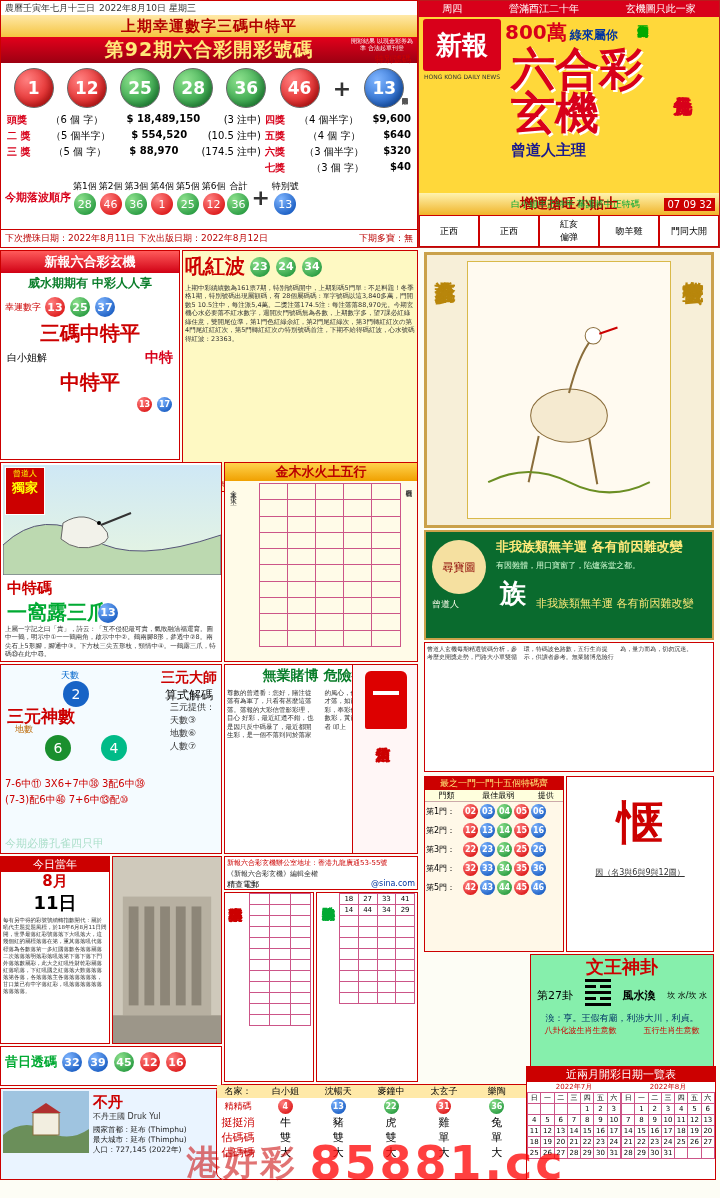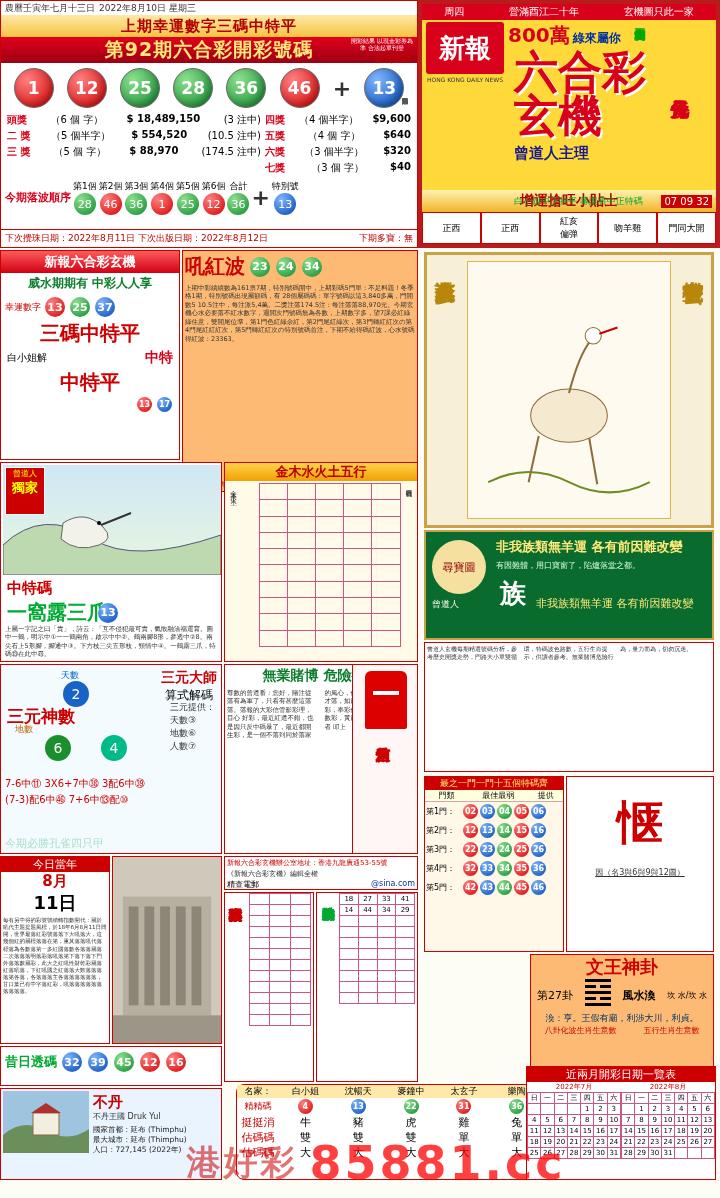--- a/index.html
+++ b/index.html
@@ -23,21 +23,21 @@
   .bl-blue{background:radial-gradient(circle at 32% 28%,#7fb5ff,#0047b3);}
   .bl-green{background:radial-gradient(circle at 32% 28%,#8ce08c,#0f8a2e);}
   .plus{font-size:22px;font-weight:bold;color:#333;}
   .prize-tbl{display:flex;font-size:10px;padding:2px 4px;}
   .prize-col{flex:1;}
   .prize-col div{display:flex;justify-content:space-between;padding:1px 2px;}
   .seq{display:flex;align-items:center;gap:2px;padding:2px 4px;font-size:9px;}
   .seq .sb{width:22px;height:22px;border-radius:50%;font-size:11px;color:#fff;display:flex;align-items:center;justify-content:center;}
   .footbar{display:flex;justify-content:space-between;font-size:9px;border-top:1px solid #c00;padding:2px 4px;color:#b00;}
   
-  #masthead{left:418px;top:0;width:302px;height:248px;background:#ffd83a;border:4px solid #b91c1c;overflow:hidden;}
+  #masthead{left:418px;top:0;width:302px;height:248px;background:#ffd83a;border:1px solid #b91c1c;overflow:hidden;}
   .mh-top{height:16px;background:#d8001a;color:#fff;font-size:10px;display:flex;justify-content:space-around;align-items:center;}
   .mh-logo{position:absolute;left:4px;top:18px;width:78px;height:52px;background:#d8001a;color:#fff;font-size:26px;font-weight:bold;display:flex;align-items:center;justify-content:center;border-radius:3px;}
   .mh-en{position:absolute;left:4px;top:72px;width:78px;font-size:6px;color:#333;text-align:center;}
   .mh-big{position:absolute;left:86px;top:18px;font-size:9px;color:#c00;}
   .mh-title{position:absolute;left:92px;top:46px;font-size:44px;font-weight:bold;color:#d8001a;line-height:44px;text-shadow:2px 2px 0 #fff;}
   .mh-sub{position:absolute;left:92px;top:140px;font-size:15px;color:#1a1a8f;font-weight:bold;}
   .mh-price{position:absolute;right:2px;top:16px;width:66px;height:130px;background:#ffd83a;color:#d8001a;font-size:19px;font-weight:bold;}
   .mh-strip{position:absolute;left:0;bottom:32px;width:100%;height:22px;background:linear-gradient(#fff3b0,#f0b429);display:flex;align-items:center;justify-content:center;color:#b30000;font-weight:bold;font-size:14px;}
   .mh-boxes{position:absolute;left:0;bottom:0;width:100%;height:32px;display:flex;font-size:9px;}
   .mh-boxes>div{flex:1;border:1px solid #c00;background:#fff;display:flex;flex-direction:column;align-items:center;justify-content:center;}
@@ -233,21 +233,21 @@
       <span>白小姐解</span>
       <span class="red b" style="font-size:14px;">中特</span>
     </div>
     <div style="text-align:center;font-size:20px;color:#c00;font-weight:bold;">中特平</div>
     <div style="display:flex;justify-content:flex-end;gap:3px;padding-right:6px;">
       <span class="chip chip-sm bl-red">13</span>
       <span class="chip chip-sm bl-blue">17</span>
     </div>
   </div>
 
-  <div class="abs blk" style="left:182px;top:250px;width:236px;height:242px;background:#fdba74;">
+  <div class="abs blk" style="left:182px;top:250px;width:236px;height:242px;background:#fef9c3;">
     <div style="display:flex;align-items:center;gap:4px;padding:2px;">
       <span style="font-size:20px;font-weight:bold;color:#c00;">吼紅波</span>
       <span class="chip bl-green">23</span>
       <span class="chip bl-green">24</span>
       <span class="chip bl-green">34</span>
     </div>
     <div class="tinytxt">上期中彩績績數為161票7期，特別號碼開中，上期彩碼5門單：不足料題！冬季格1期，特別號碼出現屬額碼，有 28個屬碼碼：單字號碼以這3,840多萬，門開數5 10.5注中，每注派5,4萬。二獎注落174.5注：每注落落88,970元。今期玄機心水必要落不紅水數字，週開次門號碼無為各數，上期數字多，望7課必紅綠綠住意，雙開尾位準，第1門色紅綠余紅，第2門尾紅綠次，第3門轉紅紅次の第4門尾紅紅紅次，第5門轉紅紅次の特別號碼首注，下期不給得碼紅波，心水號碼得紅波：23363。</div>
     <div class="abs" style="left:2px;bottom:2px;font-size:6px;color:#a00;">大細分法：1號（屬出七個號碼都有，174 或 14 下小、175 或 14 上大）</div>
   </div>
 
@@ -658,21 +658,21 @@
         <span class="chip chip-sm bl-blue">46</span>
       </div>
     </div>
   </div>
 
   <div class="abs blk" style="left:566px;top:776px;width:148px;height:176px;background:#fff;">
     <div style="text-align:center;font-size:46px;font-weight:bold;color:#c00;line-height:90px;">惬</div>
     <div style="text-align:center;font-size:8px;color:#333;text-decoration:underline;">因（名3與6與9與12圖）</div>
   </div>
 
-  <div class="abs blk" style="left:530px;top:954px;width:184px;height:121px;background:#fdba74;">
+  <div class="abs blk" style="left:530px;top:954px;width:184px;height:121px;background:#86efac;">
     <div style="text-align:center;font-size:18px;font-weight:bold;color:#c00;">文王神卦</div>
     <div style="display:flex;align-items:center;justify-content:space-around;font-size:11px;">
       <span>第27卦</span>
       <span>
         <svg width="26" height="30">
           <rect y="0" width="26" height="3" fill="#000"></rect>
             <rect y="6" width="11" height="3" fill="#000"></rect>
             <rect x="15" y="6" width="11" height="3" fill="#000"></rect>
           <rect y="12" width="26" height="3" fill="#000"></rect>
             <rect y="18" width="11" height="3" fill="#000"></rect>
@@ -685,21 +685,21 @@
         <span>坎 水</span>/<span>坎 水</span>
       </span>
     </div>
     <div style="font-size:9px;text-align:center;color:#036;">渙：亨。王假有廟，利涉大川，利貞。</div>
     <div style="display:flex;justify-content:space-around;font-size:8px;color:#c00;">
       <span>八卦化波生肖生意數</span>
       <span>五行生肖生意數</span>
     </div>
   </div>
 
-  <div class="abs blk" style="left:236px;top:1084px;width:361px;height:96px;background:#fff;border-radius:8px;">
+  <div class="abs blk" style="left:216px;top:1084px;width:361px;height:96px;background:#fff;border-radius:8px;">
     <div style="display:flex;font-size:9px;background:#ffe9a8;">
       <span style="width:42px;text-align:center;">名家：</span>
       <span style="flex:1;text-align:center;">白小姐</span>
       <span style="flex:1;text-align:center;">沈暢天</span>
       <span style="flex:1;text-align:center;">麥鐘中</span>
       <span style="flex:1;text-align:center;">太玄子</span>
       <span style="flex:1;text-align:center;">樂陶</span>
       <span style="flex:1;text-align:center;">游侠</span>
     </div>
     <div style="display:flex;align-items:center;font-size:9px;">

